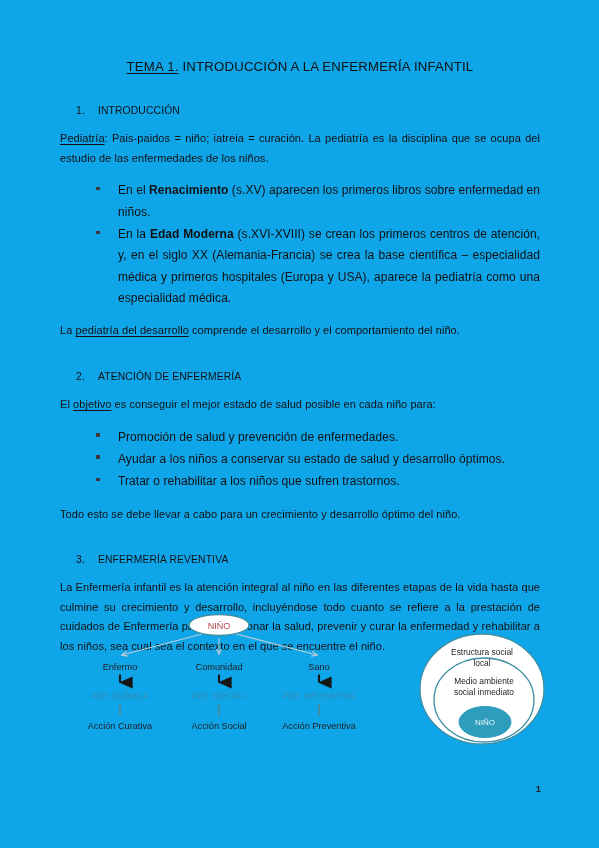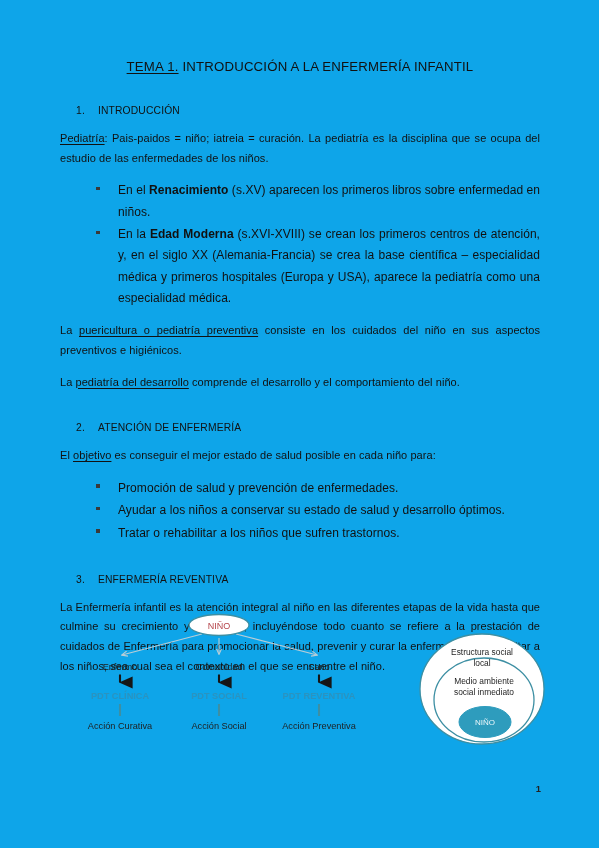--- a/index.html
+++ b/index.html
@@ -151,40 +151,40 @@
     </div>
 
     <p class="para"><span class="u">Pediatría</span><span>: Pais-paidos = niño; iatreia = curación. La pediatría es la disciplina que se ocupa del estudio de las enfermedades de los niños.</span></p>
 
 
     <ul class="bullets">
       <li><span>En el </span><span class="b">Renacimiento</span><span> (s.XV) aparecen los primeros libros sobre enfermedad en niños.</span></li>
       <li><span>En la </span><span class="b">Edad Moderna</span><span> (s.XVI-XVIII) se crean los primeros centros de atención, y, en el siglo XX (Alemania-Francia) se crea la base científica – especialidad médica y primeros hospitales (Europa y USA), aparece la pediatría como una especialidad médica.</span></li>
     </ul>
 
-    <p class="para"><span>La </span><span class="u">puericultura o pediatría preventiva</span><span> consiste en los cuidados del niño en sus aspectos preventivos e higiénicos.</span></p>
 
 
     <p class="para"><span>La </span><span class="u">pediatría del desarrollo</span><span> comprende el desarrollo y el comportamiento del niño.</span></p>
 
     <div class="gap-lg"></div>
 
     <div class="section-head">
       <span class="num">2.</span>
       <span class="label">ATENCIÓN DE ENFERMERÍA</span>
     </div>
 
     <p class="para"><span>El </span><span class="u">objetivo</span><span> es conseguir el mejor estado de salud posible en cada niño para:</span></p>
 
     <ul class="bullets">
       <li>Promoción de salud y prevención de enfermedades.</li>
       <li>Ayudar a los niños a conservar su estado de salud y desarrollo óptimos.</li>
       <li>Tratar o rehabilitar a los niños que sufren trastornos.</li>
     </ul>
 
+    <p class="para">Todo esto se debe llevar a cabo para un crecimiento y desarrollo óptimo del niño.</p>
 
     <div class="gap-lg"></div>
 
     <div class="section-head">
       <span class="num">3.</span>
       <span class="label">ENFERMERÍA REVENTIVA</span>
     </div>
 
     <p class="para last">La Enfermería infantil es la atención integral al niño en las diferentes etapas de la vida hasta que culmine su crecimiento y desarrollo, incluyéndose todo cuanto se refiere a la prestación de cuidados de Enfermería para promocionar la salud, prevenir y curar la enfermedad y rehabilitar a los niños, sea cual sea el contexto en el que se encuentre el niño.</p>
   </div>

